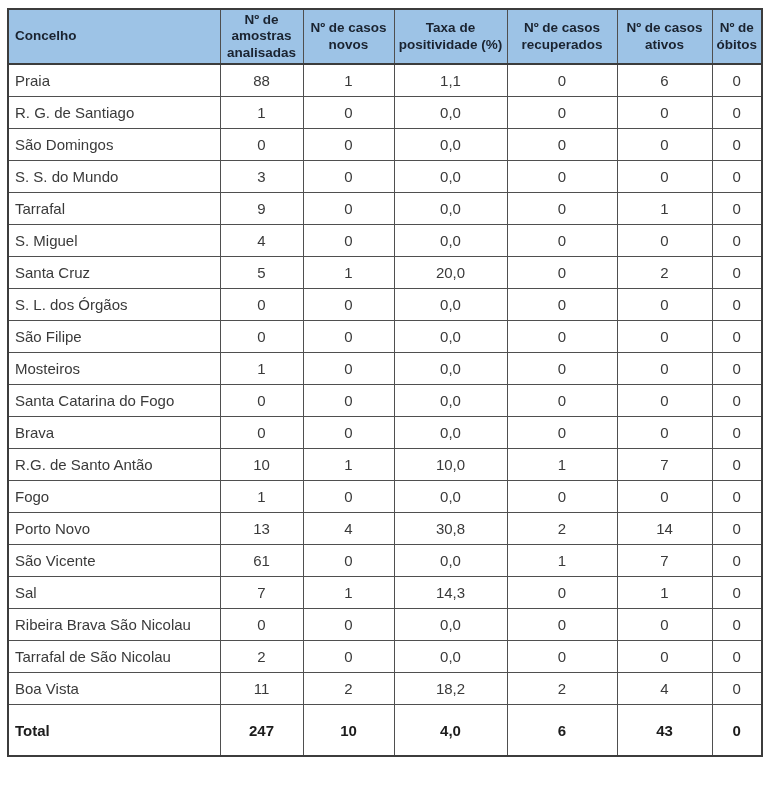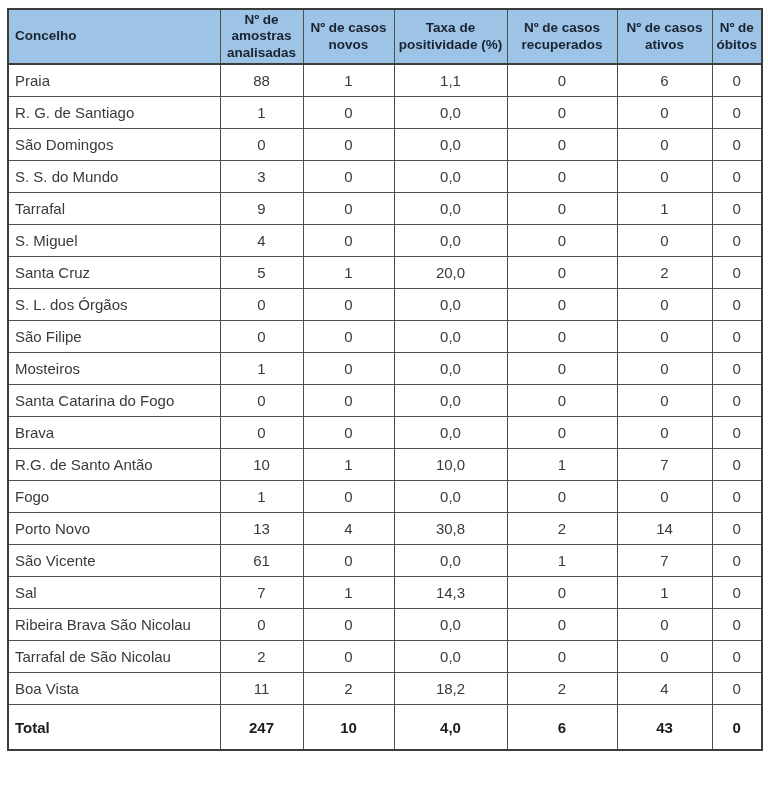--- a/index.html
+++ b/index.html
@@ -61,21 +61,21 @@
     color: var(--body-text);
     font-size: 15px;
     vertical-align: middle;
   }
   td.concelho {
     text-align: left;
     padding-left: 6px;
     white-space: nowrap;
   }
   td.num { text-align: center; }
-  tbody tr.total { height: 46px; }
+  tbody tr.total { height: 52px; }
   tbody tr.total td {
     font-weight: bold;
     color: #1c1c1c;
     border-top: 1.5px solid var(--border-outer);
   }
 </style>
 </head>
 <body>
 
 <div class="page">

